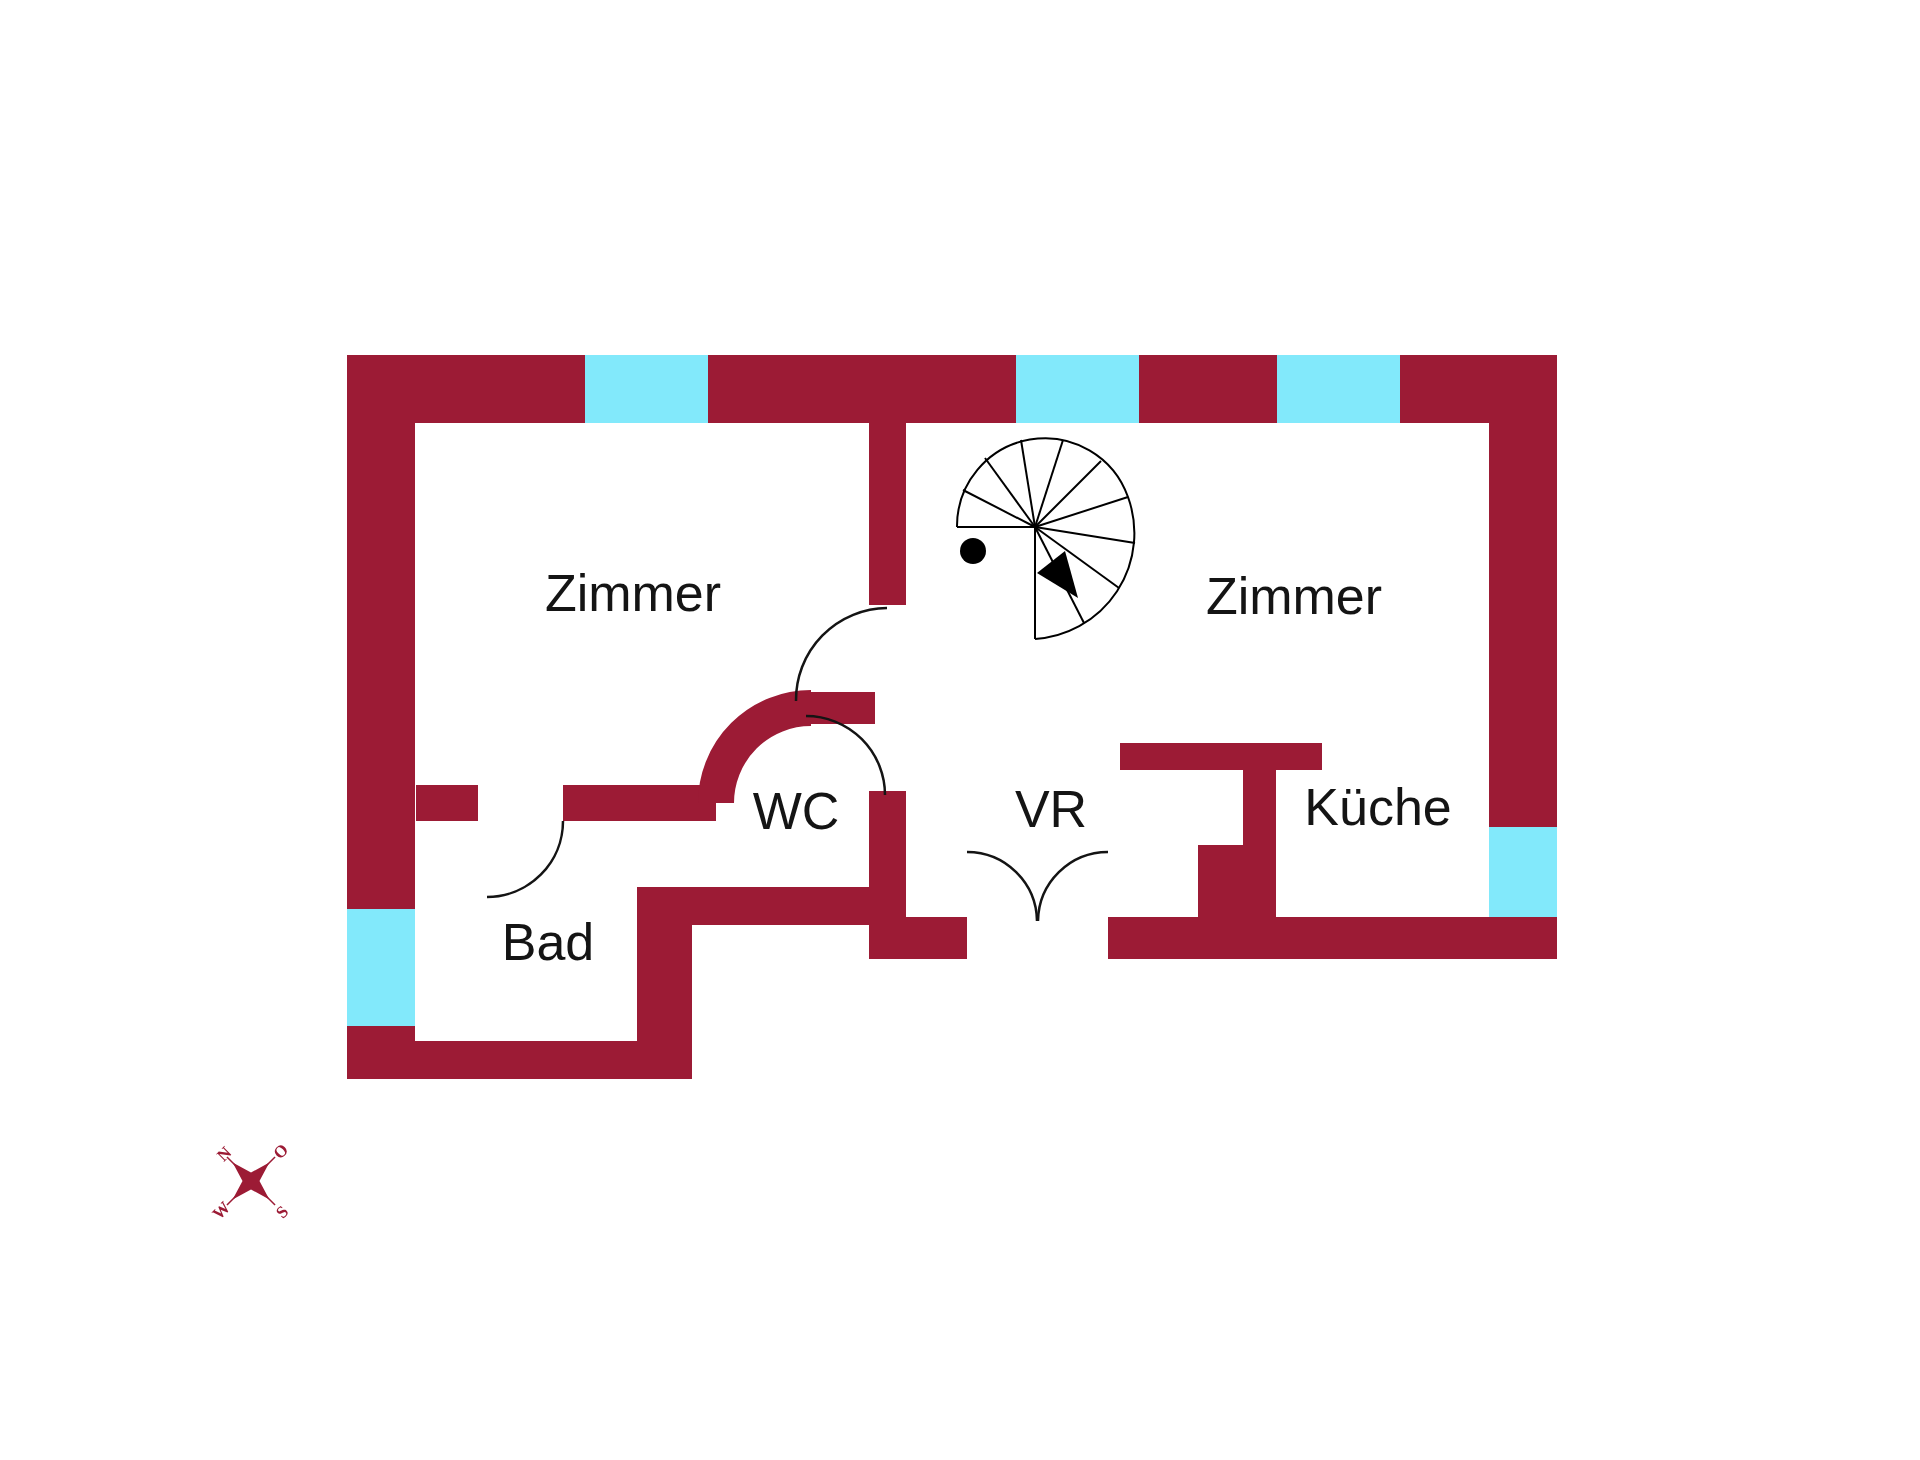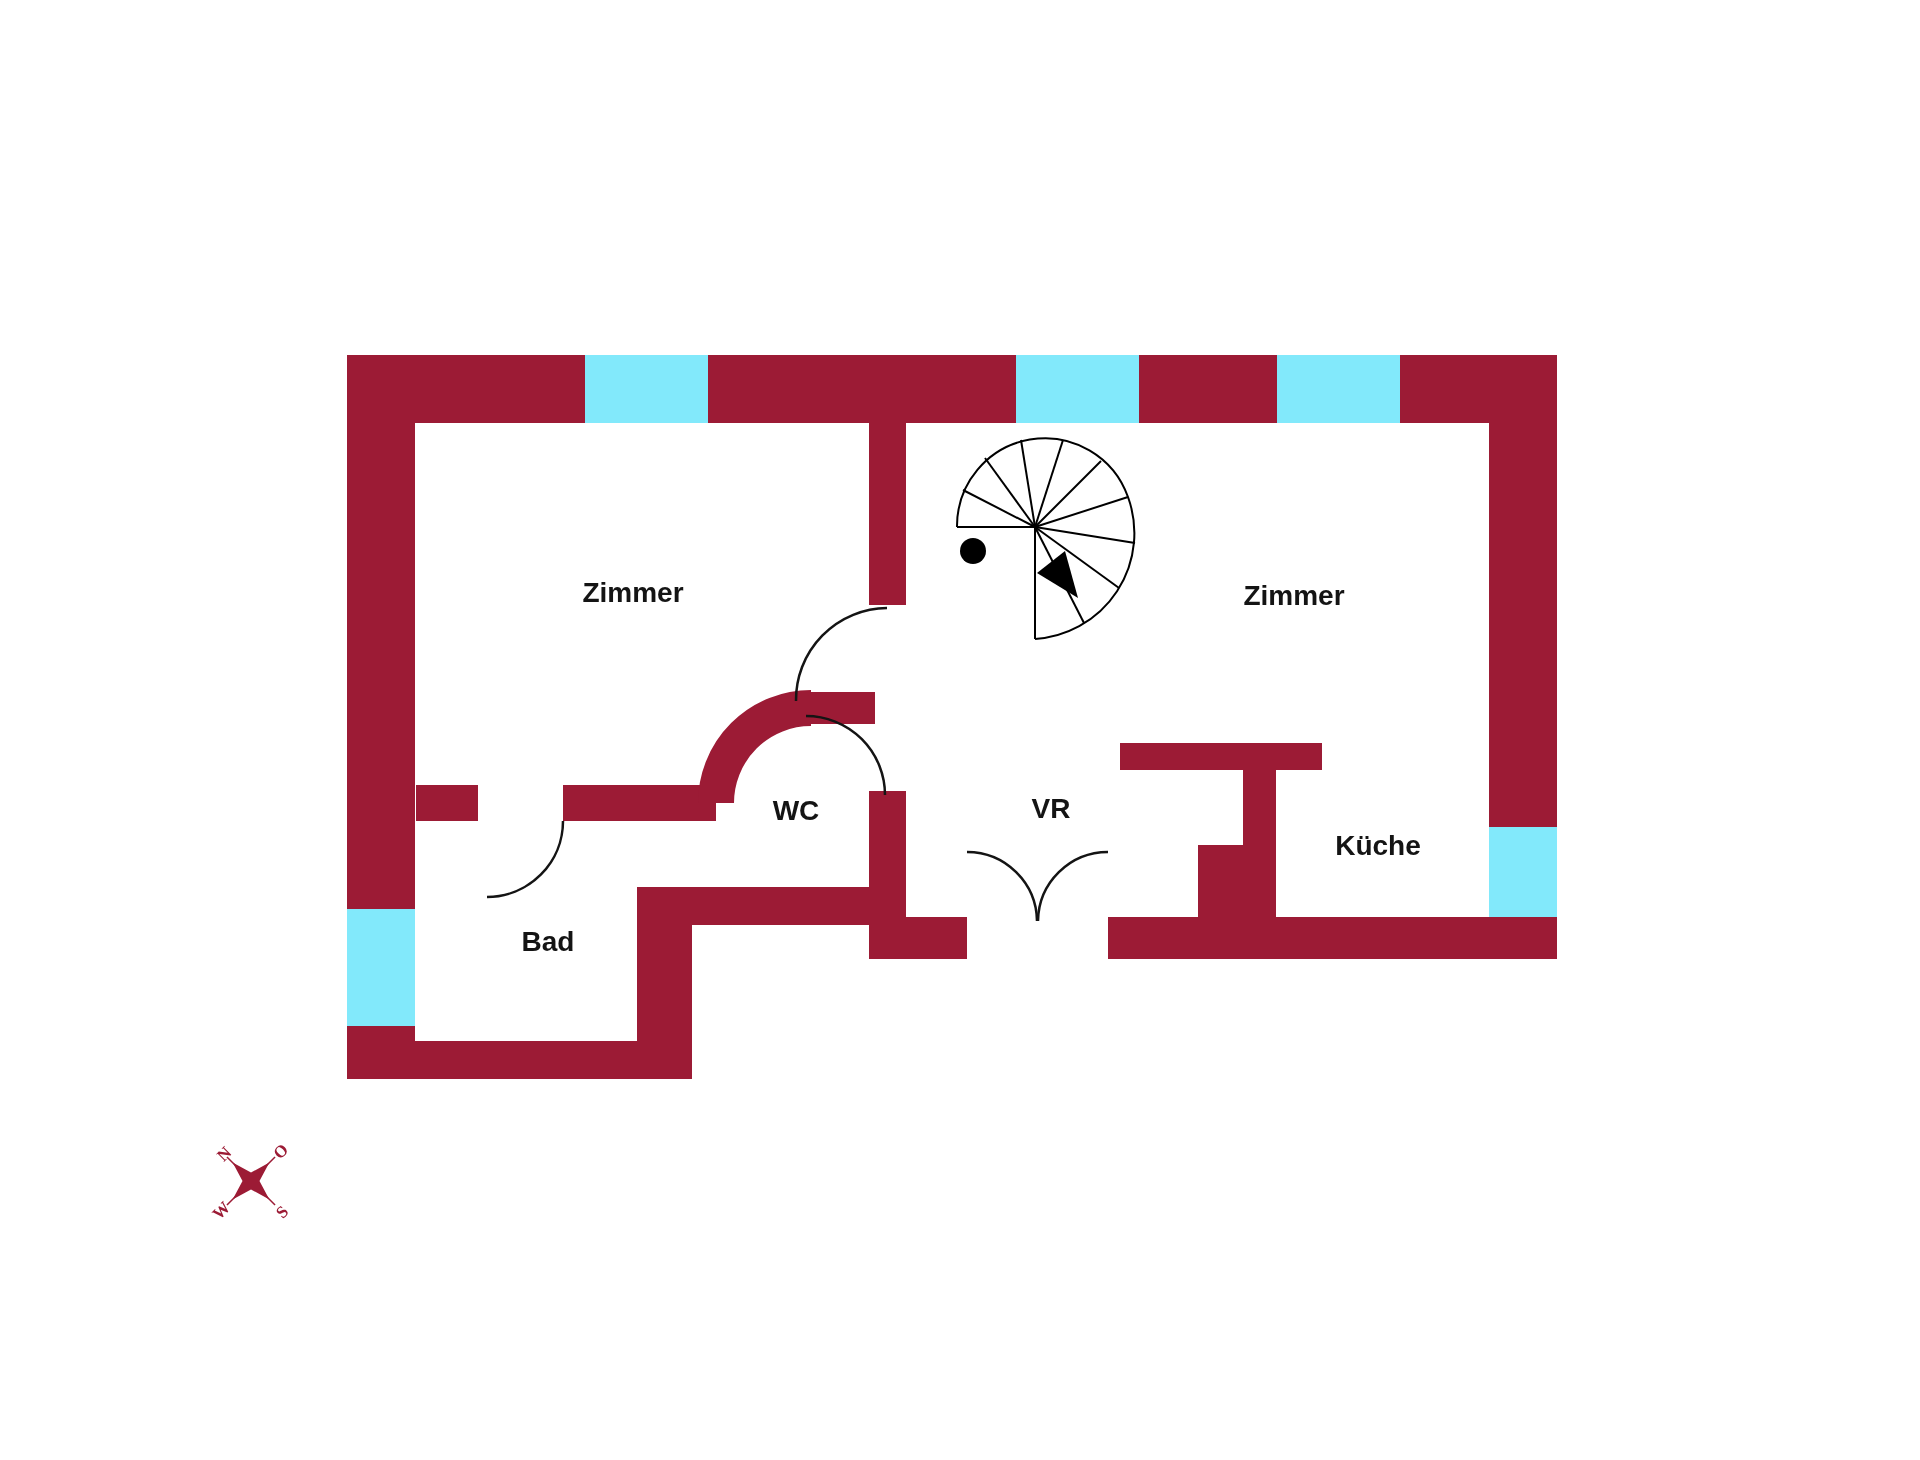--- a/index.html
+++ b/index.html
@@ -24,22 +24,22 @@
   .wall-curve{stroke:var(--wall);stroke-width:36;fill:none;}
   .door{stroke:var(--ink);stroke-width:2.5;fill:none;}
   .stair{stroke:var(--stair);stroke-width:2;fill:none;}
   .stair-solid{fill:var(--stair);}
   .compass-line{stroke:var(--wall);stroke-width:1.5;}
   .compass-star{fill:var(--wall);}
   .compass-text{fill:var(--wall);font-size:17px;font-weight:700;font-family:"Liberation Serif", serif;}
   .room-label{
     position:absolute;
     transform:translate(-50%,-50%);
-    font-size:28px;
-    font-weight:700;
+    font-size:52px;
+    font-weight:400;
     color:var(--ink);
     white-space:nowrap;
   }
 </style>
 </head>
 <body>
 
 <div class="canvas">
 
   <svg class="plan-svg" width="1920" height="1460" viewBox="0 0 1920 1460">
@@ -110,16 +110,16 @@
       <text class="compass-text" x="42" y="0" text-anchor="middle" dominant-baseline="central">O</text>
       <text class="compass-text" x="0" y="44" text-anchor="middle" dominant-baseline="central">S</text>
       <text class="compass-text" x="-42" y="0" text-anchor="middle" dominant-baseline="central">W</text>
     </g>
   </svg>
 
   <div class="room-label" style="left:633px;  top:593px;">Zimmer</div>
   <div class="room-label" style="left:1294px; top:596px;">Zimmer</div>
   <div class="room-label" style="left:796px;  top:811px;">WC</div>
   <div class="room-label" style="left:1051px; top:809px;">VR</div>
-  <div class="room-label" style="left:1378px; top:846px;">Küche</div>
+  <div class="room-label" style="left:1378px; top:807px;">Küche</div>
   <div class="room-label" style="left:548px;  top:942px;">Bad</div>
 
 </div>
 
 </body></html>

